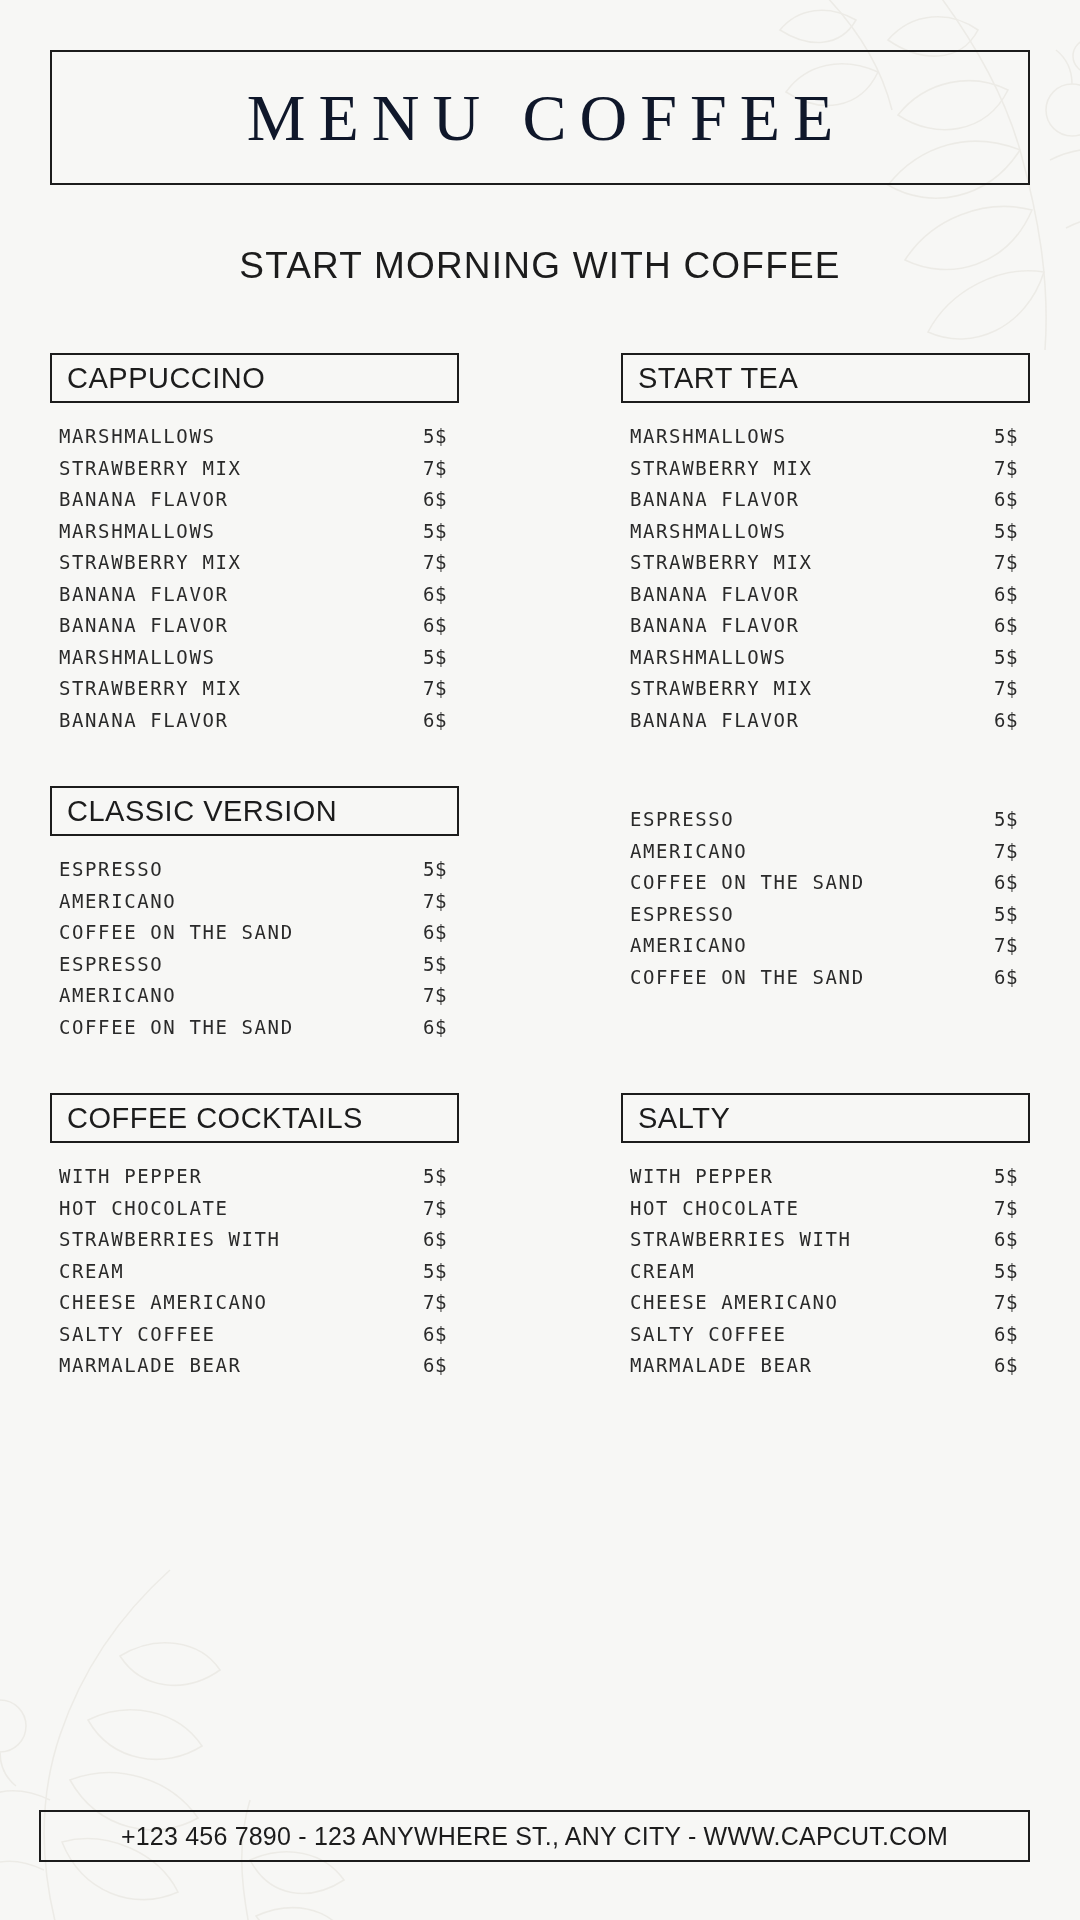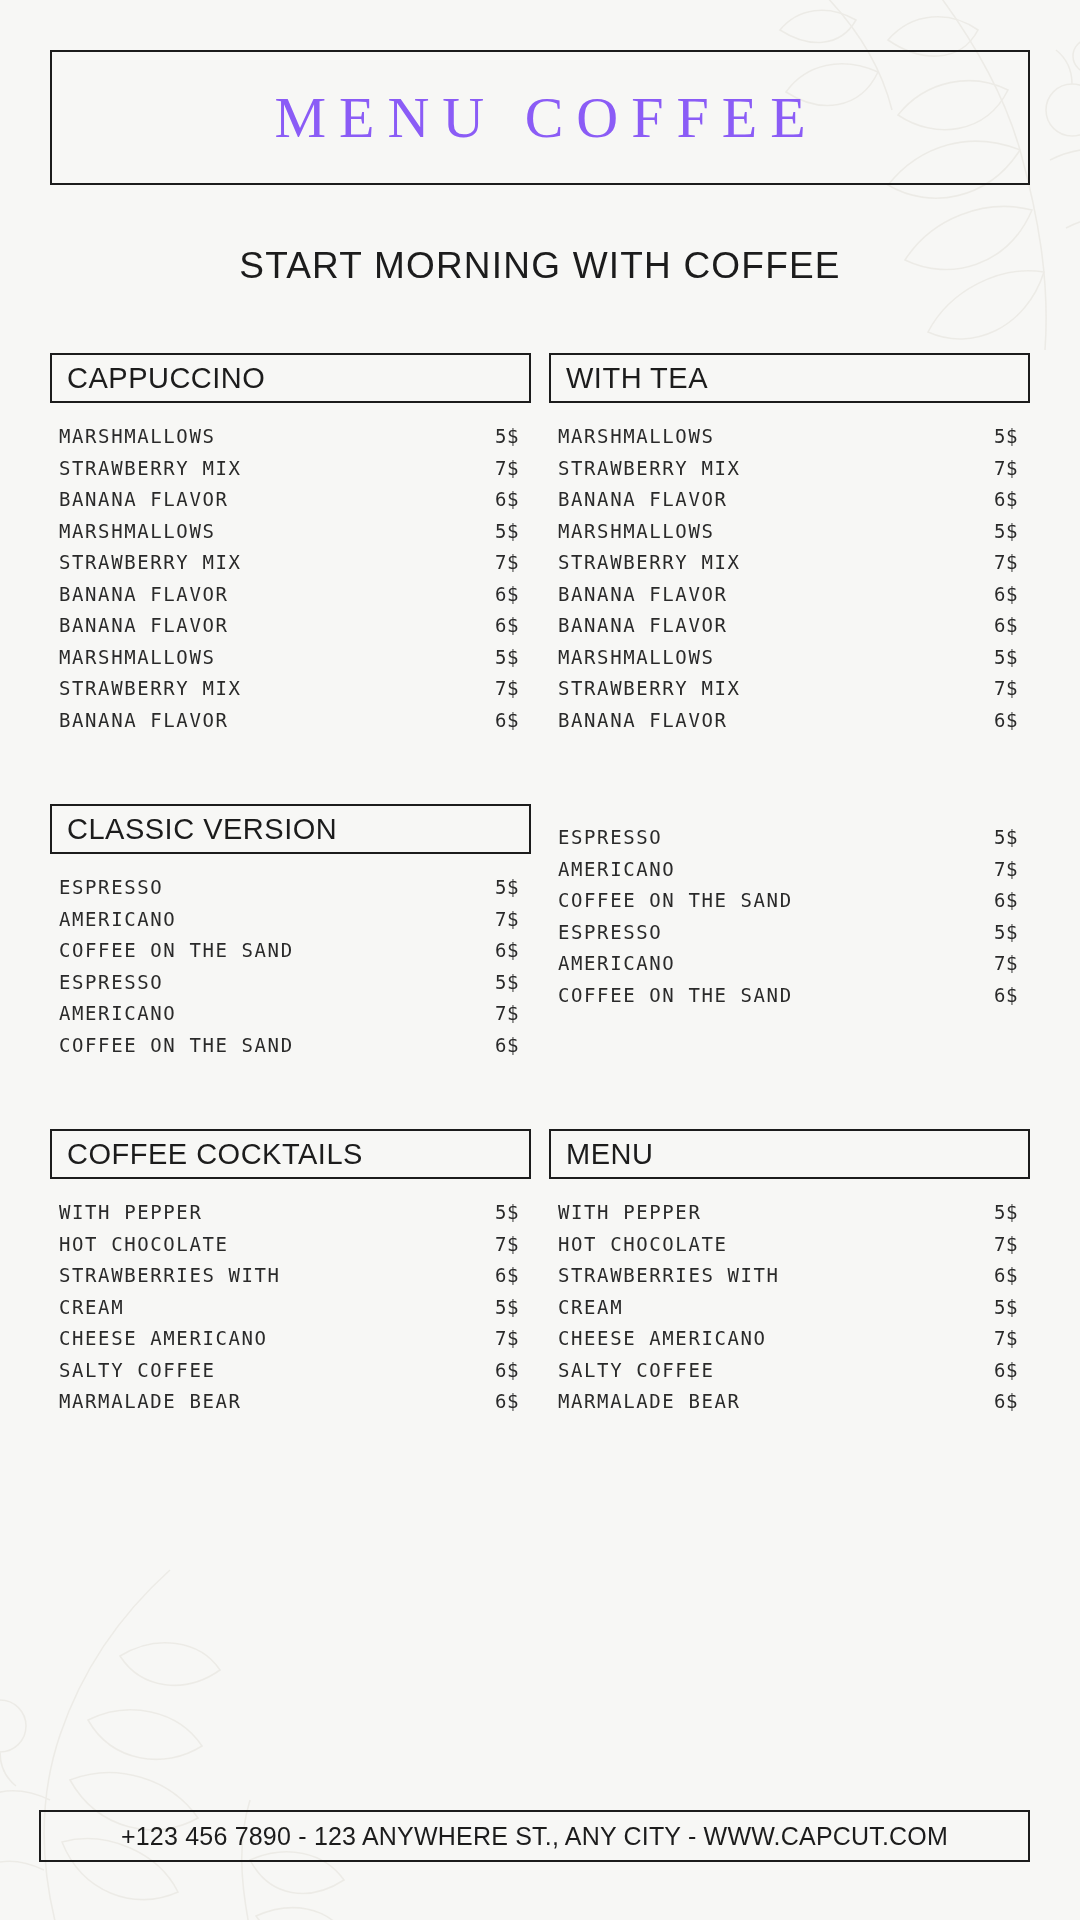--- a/index.html
+++ b/index.html
@@ -39,44 +39,43 @@
   .title-box {
     border: 2px solid #1c1c1c;
     height: 135px;
     display: flex;
     align-items: center;
     justify-content: center;
   }
   .title-box h1 {
     font-family: "Liberation Serif", serif;
     font-weight: 400;
-    font-size: 58px;
+    font-size: 66px;
     letter-spacing: 13px;
     line-height: 1;
     padding-left: 13px;
-    color: #8b5cf6;
+    color: #0f172a;
   }
 
   .subtitle {
     text-align: center;
     font-size: 37px;
     letter-spacing: 1.2px;
     margin-top: 60px;
     color: #1c1c1c;
     font-weight: 400;
   }
 
   
   .menu-grid {
     margin-top: 66px;
     display: grid;
     grid-template-columns: 1fr 1fr;
     column-gap: 162px;
     row-gap: 0;
-    gap: 18px;
   }
 
   .section { margin-bottom: 46px; }
 
   .section-head {
     border: 2px solid #1c1c1c;
     height: 50px;
     display: flex;
     align-items: center;
     padding-left: 15px;
@@ -228,21 +227,21 @@
           </div>
         <div class="item">
             <span class="name">BANANA FLAVOR</span>
             <span class="price">6$</span>
           </div>
       </div>
     </div>
 
     <div class="section">
       <div class="section-head">
-        <span>WITH TEA</span>
+        <span>START TEA</span>
       </div>
       <div class="items">
         <div class="item">
             <span class="name">MARSHMALLOWS</span>
             <span class="price">5$</span>
           </div>
         <div class="item">
             <span class="name">STRAWBERRY MIX</span>
             <span class="price">7$</span>
           </div>
@@ -373,21 +372,21 @@
           </div>
         <div class="item">
             <span class="name">MARMALADE BEAR</span>
             <span class="price">6$</span>
           </div>
       </div>
     </div>
 
     <div class="section">
       <div class="section-head">
-        <span>MENU</span>
+        <span>SALTY</span>
       </div>
       <div class="items">
         <div class="item">
             <span class="name">WITH PEPPER</span>
             <span class="price">5$</span>
           </div>
         <div class="item">
             <span class="name">HOT CHOCOLATE</span>
             <span class="price">7$</span>
           </div>

